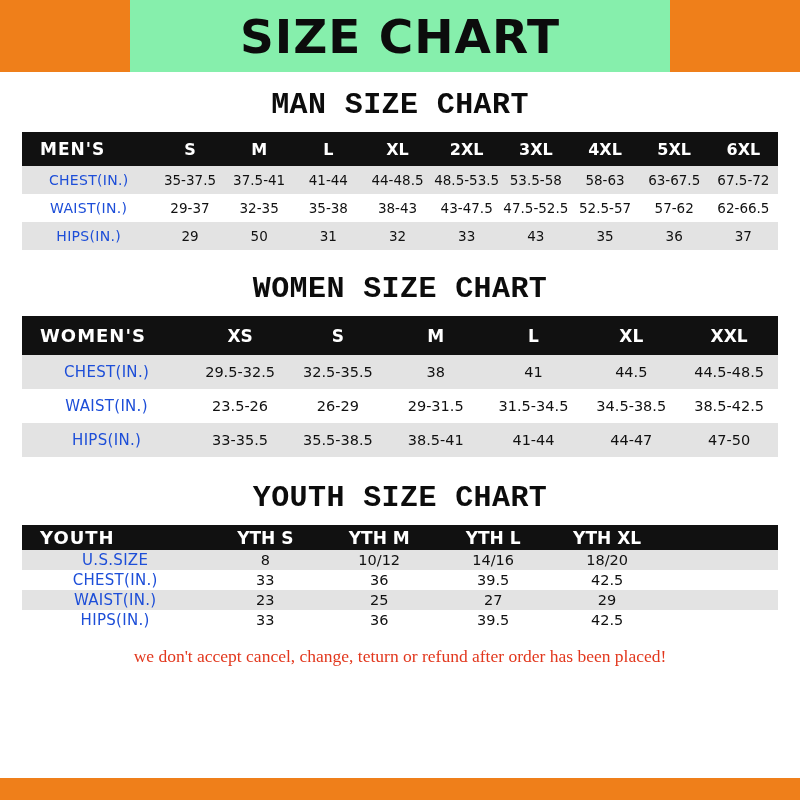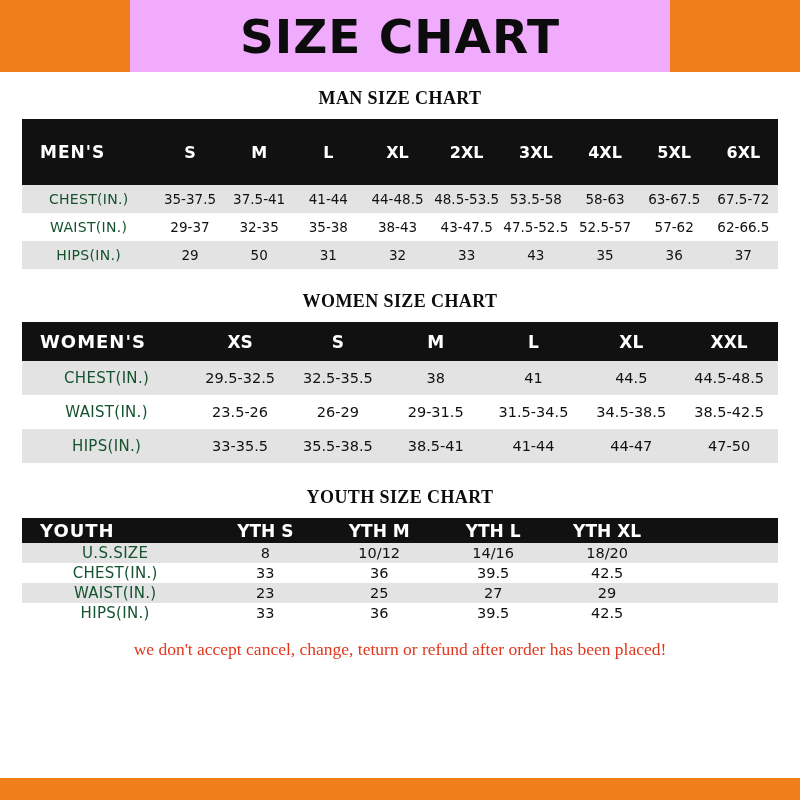--- a/index.html
+++ b/index.html
@@ -19,21 +19,21 @@
     height: 800px;
     background: #ffffff;
     box-sizing: border-box;
     display: flex;
     flex-direction: column;
   }
   
   .header-bar {
     position: relative;
     height: 72px;
-    background: #f0abfc;
+    background: #86efac;
     display: flex;
     align-items: center;
     justify-content: center;
   }
   .header-bar .band-left,
   .header-bar .band-right {
     position: absolute;
     top: 0;
     height: 72px;
     width: 130px;
@@ -53,23 +53,23 @@
   }
 
   .content {
     flex: 1 1 auto;
     padding: 0 22px;
     box-sizing: border-box;
   }
 
   .section-title {
     text-align: center;
-    font-family: Liberation Serif, serif;
+    font-family: Liberation Mono, monospace;
     font-weight: bold;
-    font-size: 18px;
+    font-size: 30px;
     color: #0c0c0c;
     letter-spacing: 0.4px;
   }
   .section-title.man { margin: 16px 0 10px; }
   .section-title.women { margin: 22px 0 10px; }
   .section-title.youth { margin: 24px 0 10px; }
 
   table.size-table {
     width: 100%;
     border-collapse: collapse;
@@ -80,38 +80,38 @@
     text-align: center;
     font-family: "DejaVu Sans", sans-serif;
   }
   
   table.size-table thead tr {
     background: #111111;
   }
   table.size-table thead th {
     color: #ffffff;
     font-weight: bold;
-    padding: 23px 2px;
+    padding: 7px 2px;
     font-size: 16px;
   }
   table.size-table thead th.rowlabel {
     text-align: left;
     padding-left: 18px;
     font-size: 17px;
     letter-spacing: 1px;
   }
   
   table.size-table tbody td {
     padding: 6px 2px;
     font-size: 13.5px;
     color: #111111;
   }
   table.size-table tbody td.rowlabel {
     font-size: 14px;
-    color: #14532d;
+    color: #1d4ed8;
     letter-spacing: 0.3px;
   }
   table.size-table tbody tr.alt-light { background: #e3e3e3; }
   table.size-table tbody tr.alt-white { background: #ffffff; }
 
   
   table.women-table thead th { font-size: 17px; padding: 9px 0; }
   table.women-table tbody td { font-size: 14.5px; padding: 8px 2px; }
   table.women-table tbody td.rowlabel { font-size: 15px; }
   table.women-table thead th.rowlabel { font-size: 18px; }

